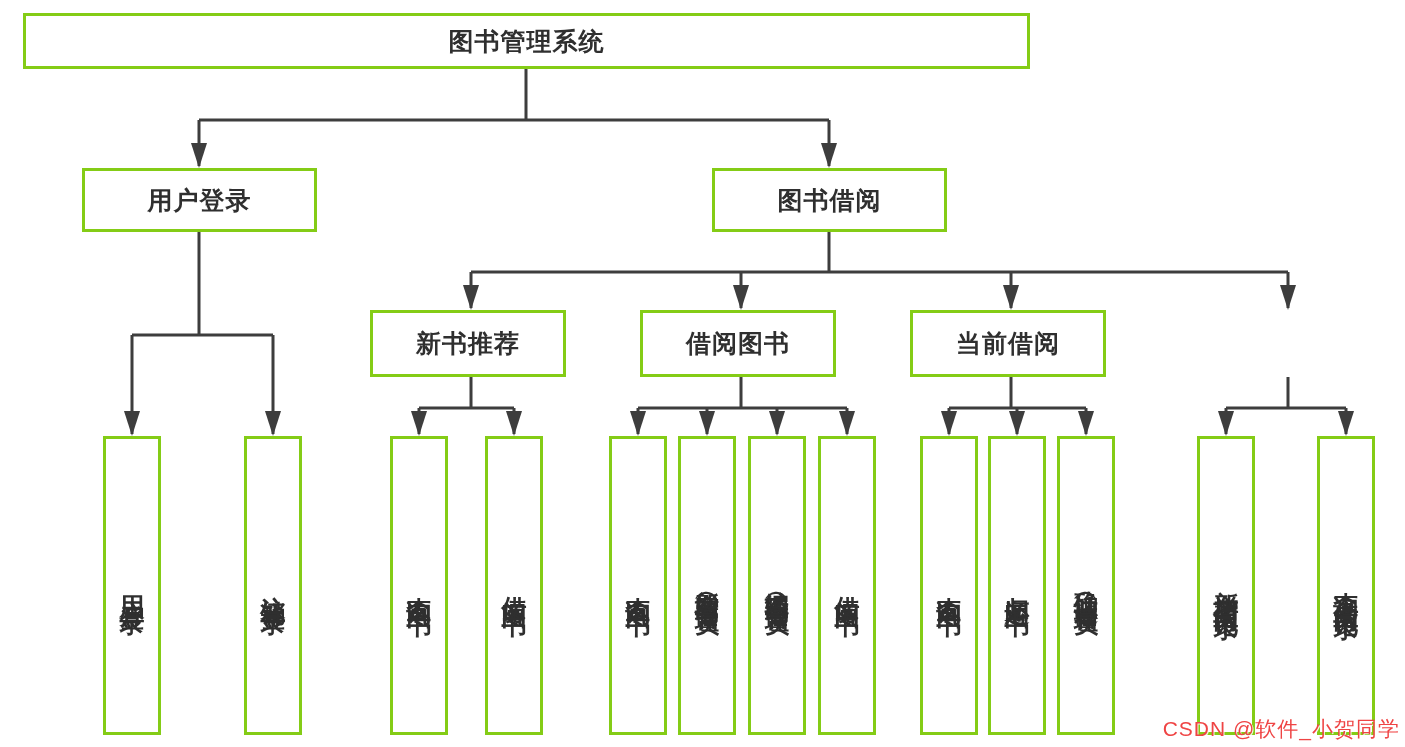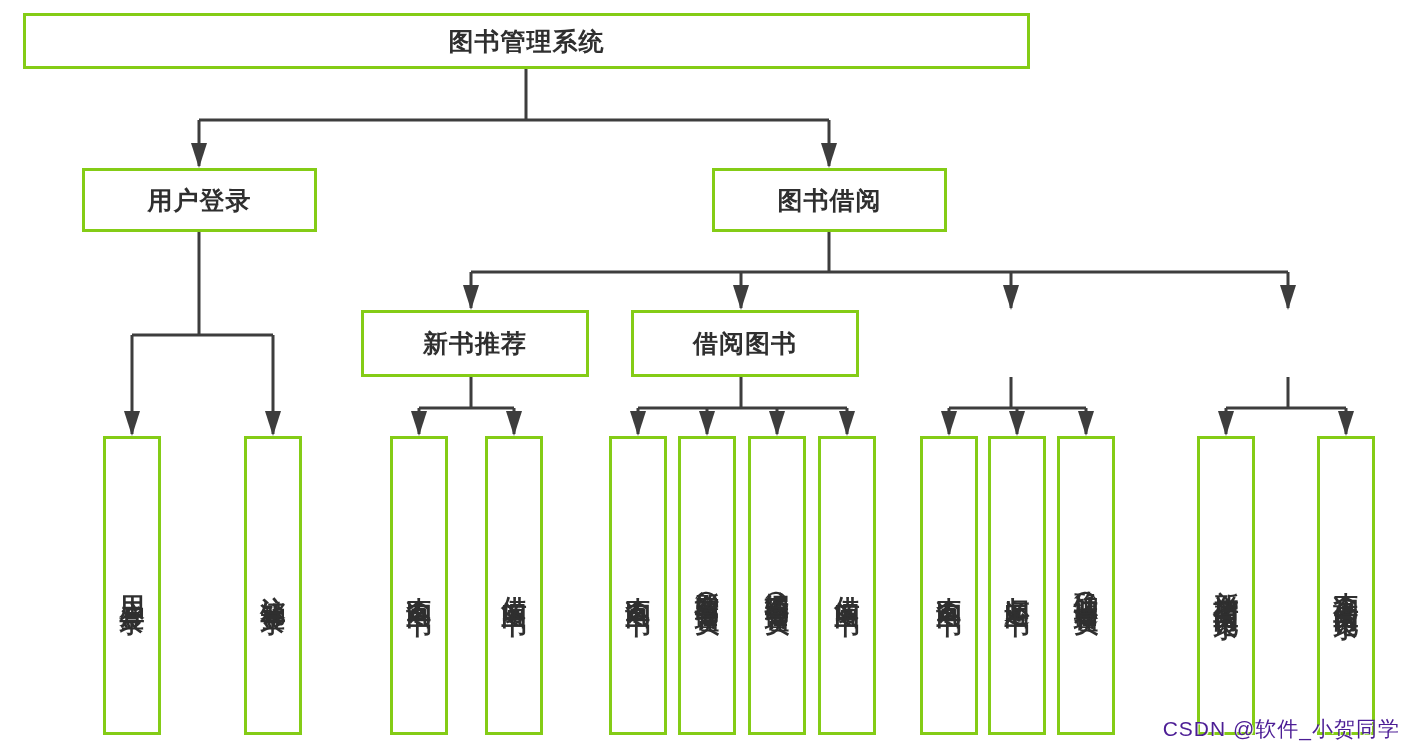--- a/index.html
+++ b/index.html
@@ -27,38 +27,38 @@
     font-weight: bold;
   }
   .hlabel {
     font-size: 25px;
     letter-spacing: 1px;
     color: #2f2f2f;
     white-space: nowrap;
   }
   .node-root   { left: 23px;   top: 13px;  width: 1007px; height: 56px; }
   .node-l2     { top: 168px; width: 235px; height: 64px; }
-  .node-l3     { top: 310px; width: 228px; height: 67px; }
+  .node-l3     { top: 310px; width: 196px; height: 67px; margin-left: 9px; }
   .leaf        { top: 436px; width: 58px;  height: 299px; }
   .vtext {
     writing-mode: vertical-rl;
     text-orientation: mixed;
     font-size: 25px;
     letter-spacing: 5px;
     color: #2f2f2f;
     line-height: 1;
   }
   .vtext.long { letter-spacing: 3px; font-size: 24px; }
   .watermark {
     position: absolute;
     right: 5px;
     bottom: 4px;
     font-size: 21px;
     letter-spacing: 1px;
-    color: #4c1d95;
+    color: #ef4444;
     text-shadow: 1px 1px 0 rgba(255,255,255,0.85);
     white-space: nowrap;
   }
 </style>
 </head>
 <body>
 
 <div id="canvas">
 
   <svg id="connectors" viewBox="0 0 1405 747" xmlns="http://www.w3.org/2000/svg">
@@ -130,20 +130,23 @@
   <div class="node node-l2" style="left:712px">
     <span class="hlabel">图书借阅</span>
   </div>
 
   <div class="node node-l3" style="left:361px">
     <span class="hlabel">新书推荐</span>
   </div>
   <div class="node node-l3" style="left:631px">
     <span class="hlabel">借阅图书</span>
   </div>
+  <div class="node node-l3" style="left:901px">
+    <span class="hlabel">当前借阅</span>
+  </div>
 
   <div class="node leaf" style="left:103px">
     <span class="vtext">用户登录</span>
   </div>
   <div class="node leaf" style="left:244px">
     <span class="vtext">注销登录</span>
   </div>
 
   <div class="node leaf" style="left:390px">
     <span class="vtext">查询图书</span>

